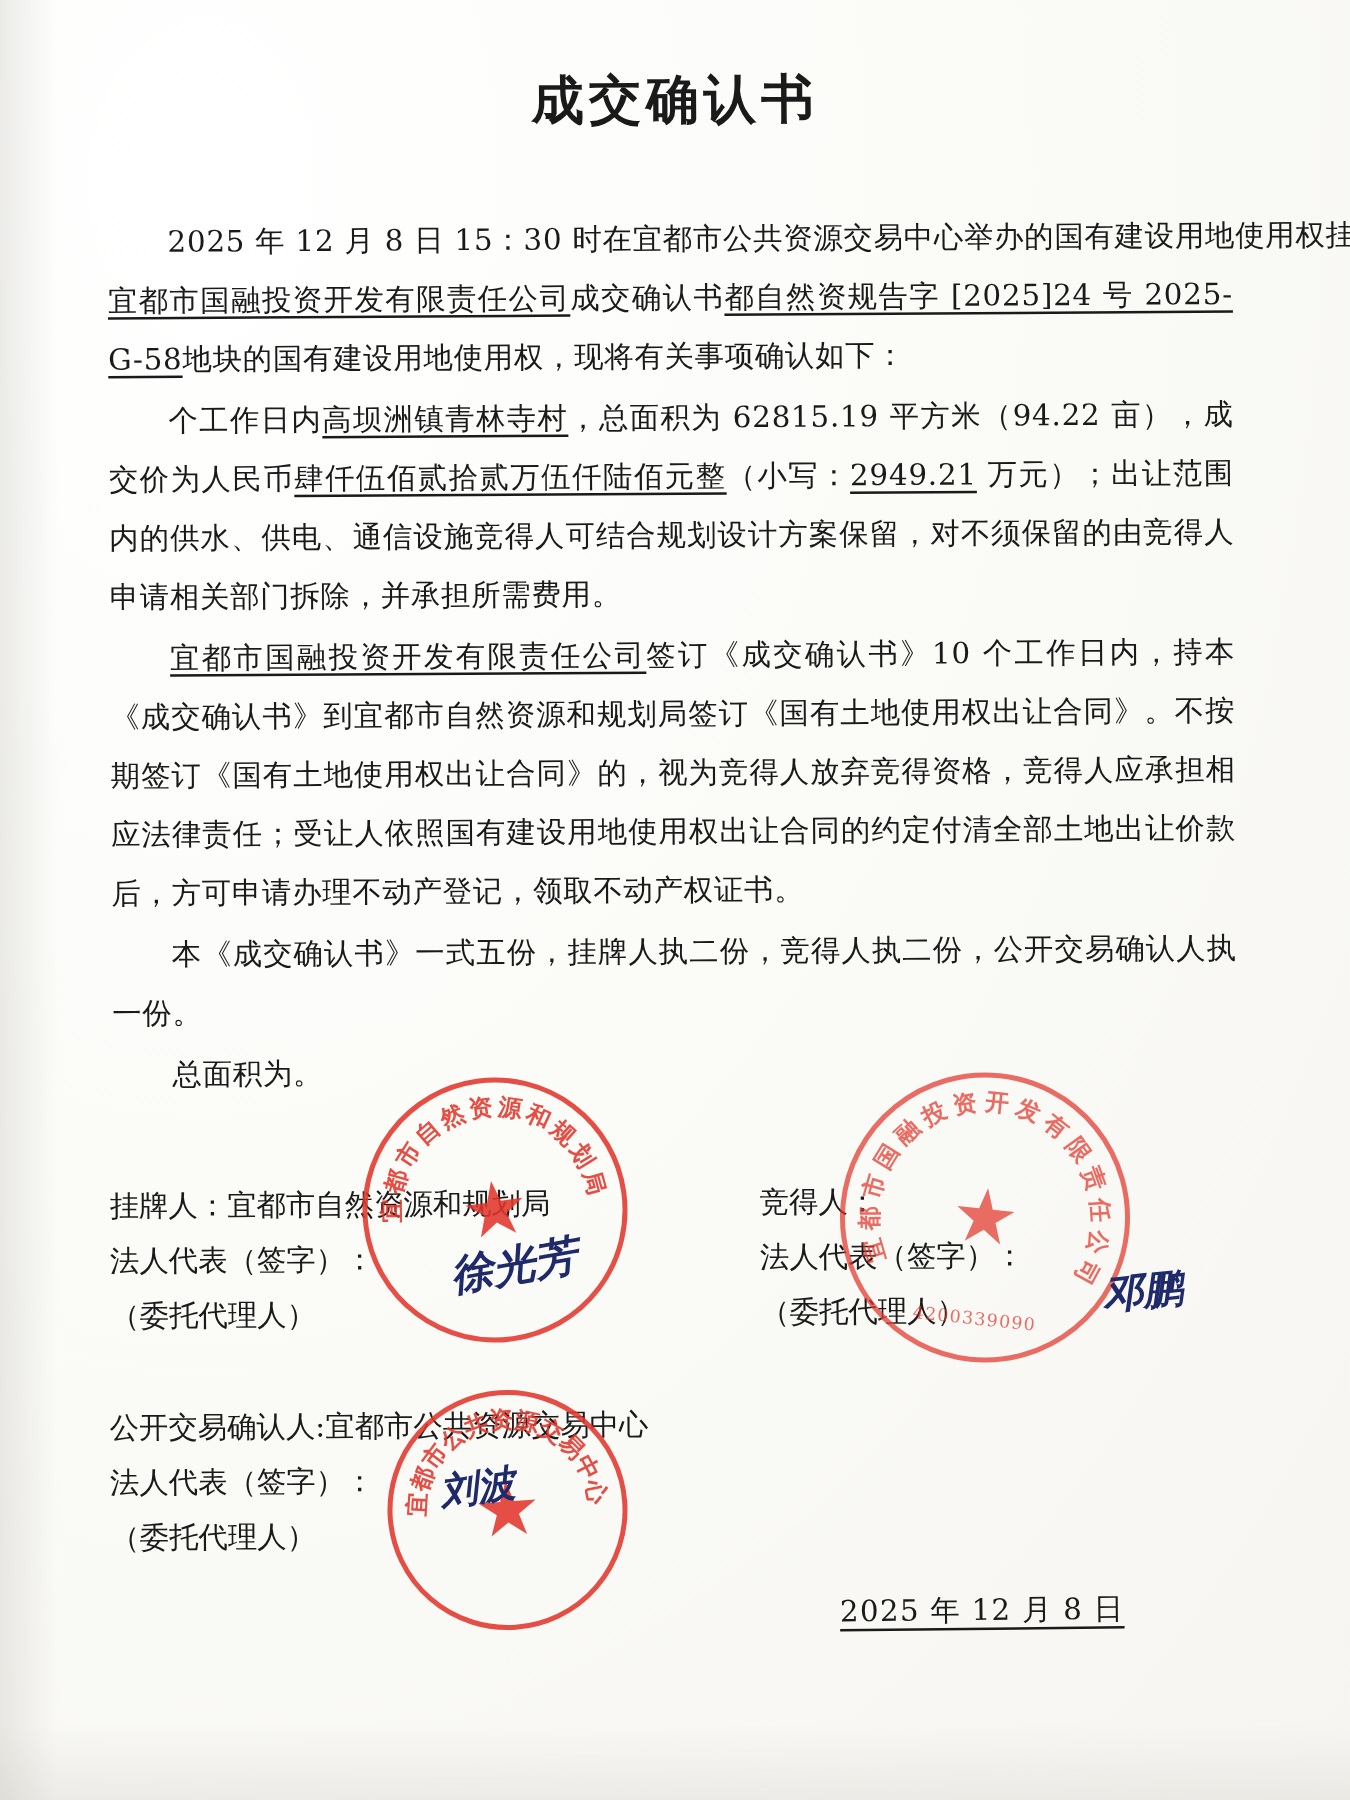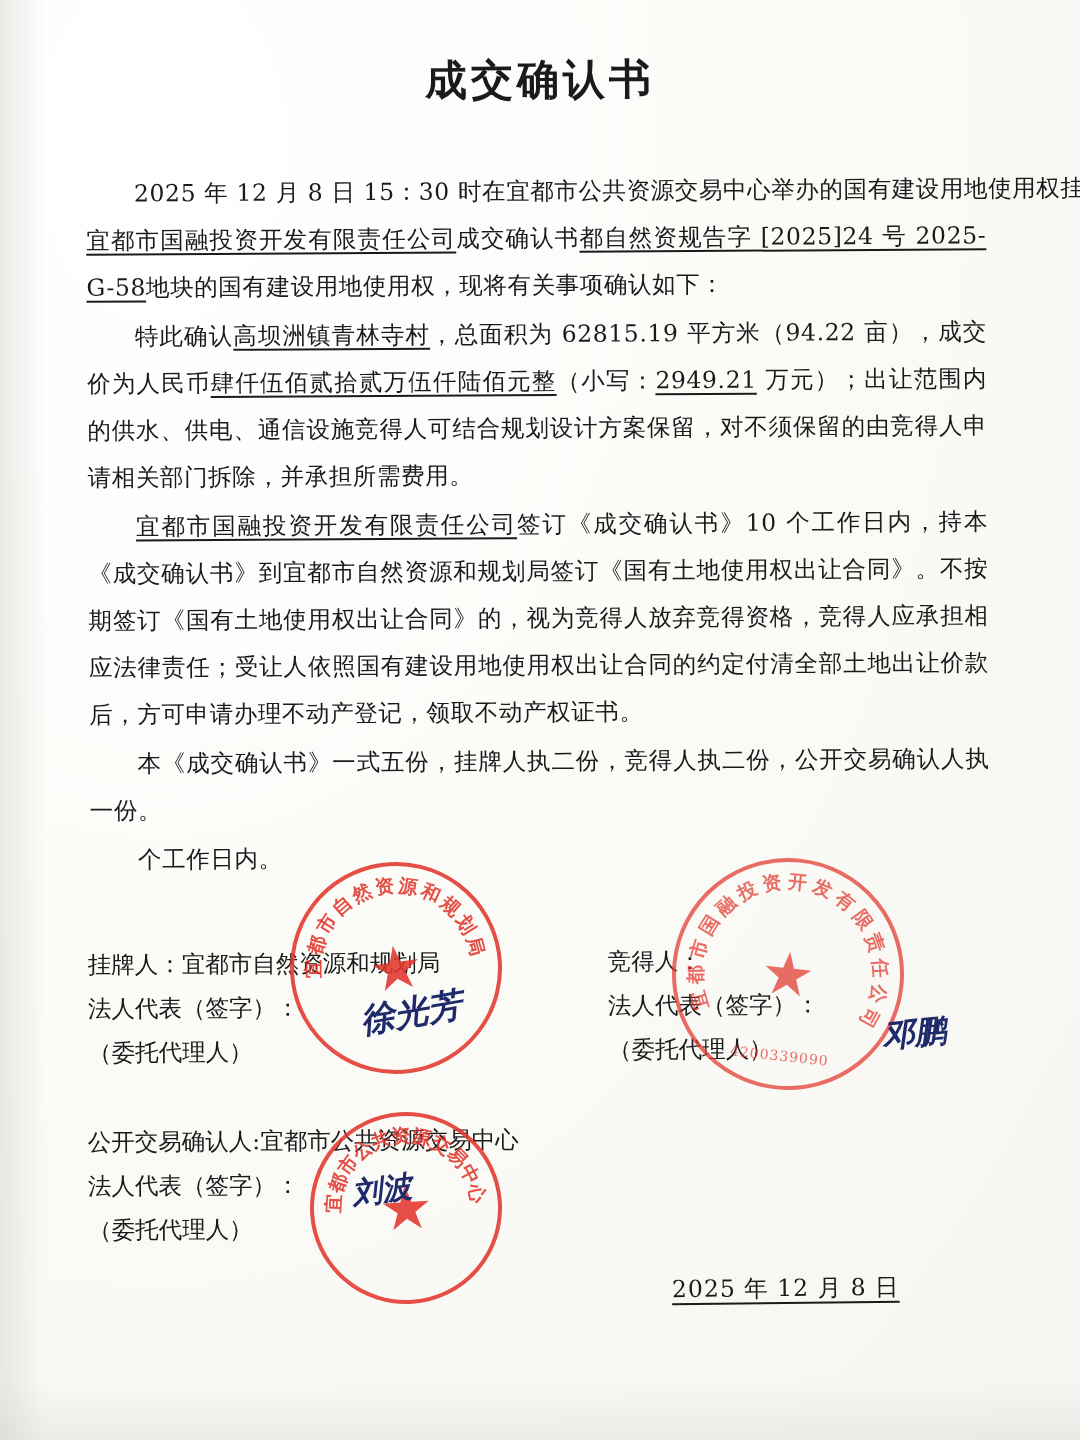--- a/index.html
+++ b/index.html
@@ -206,30 +206,30 @@
   <div class="scan-shadow-left"></div>
   <div class="scan-shadow-bottom"></div>
 
   <div class="title">成交确认书</div>
 
   <div class="body-text">
     <p>
       <span class="nowrap">2025 年 12 月 8 日 15：30 时在宜都市公共资源交易中心举办的国有建设用地使用权挂牌出让活动中</span><span class="u">宜都市国融投资开发有限责任公司</span><span>成交确认书</span><span class="u">都自然资规告字 [2025]24 号 2025-G-58</span><span>地块的国有建设用地使用权，现将有关事项确认如下：</span>
     </p>
     <p>
-      <span>特此确认</span><span class="u">高坝洲镇青林寺村</span><span>，总面积为 62815.19 平方米（94.22 亩），成交价为人民币</span><span class="u">肆仟伍佰贰拾贰万伍仟陆佰元整</span><span>（小写：</span><span class="u">2949.21</span><span> 万元）；出让范围内的供水、供电、通信设施竞得人可结合规划设计方案保留，对不须保留的由竞得人申请相关部门拆除，并承担所需费用。</span>
+      <span>个工作日内</span><span class="u">高坝洲镇青林寺村</span><span>，总面积为 62815.19 平方米（94.22 亩），成交价为人民币</span><span class="u">肆仟伍佰贰拾贰万伍仟陆佰元整</span><span>（小写：</span><span class="u">2949.21</span><span> 万元）；出让范围内的供水、供电、通信设施竞得人可结合规划设计方案保留，对不须保留的由竞得人申请相关部门拆除，并承担所需费用。</span>
     </p>
     <p>
       <span class="u">宜都市国融投资开发有限责任公司</span><span>签订《成交确认书》10 个工作日内，持本《成交确认书》到宜都市自然资源和规划局签订《国有土地使用权出让合同》。不按期签订《国有土地使用权出让合同》的，视为竞得人放弃竞得资格，竞得人应承担相应法律责任；受让人依照国有建设用地使用权出让合同的约定付清全部土地出让价款后，方可申请办理不动产登记，领取不动产权证书。</span>
     </p>
     <p>
       <span>本《成交确认书》一式五份，挂牌人执二份，竞得人执二份，公开交易确认人执一份。</span>
     </p>
     <p>
-      <span>个工作日内。</span>
+      <span>总面积为。</span>
     </p>
   </div>
 
   <div class="signature-block">
     <div class="sig-row">
       <div class="sig-col-left">
         <span>挂牌人：</span><span>宜都市自然资源和规划局</span>
       </div>
       <div class="sig-col-right">
         <span>竞得人：</span><span></span>

